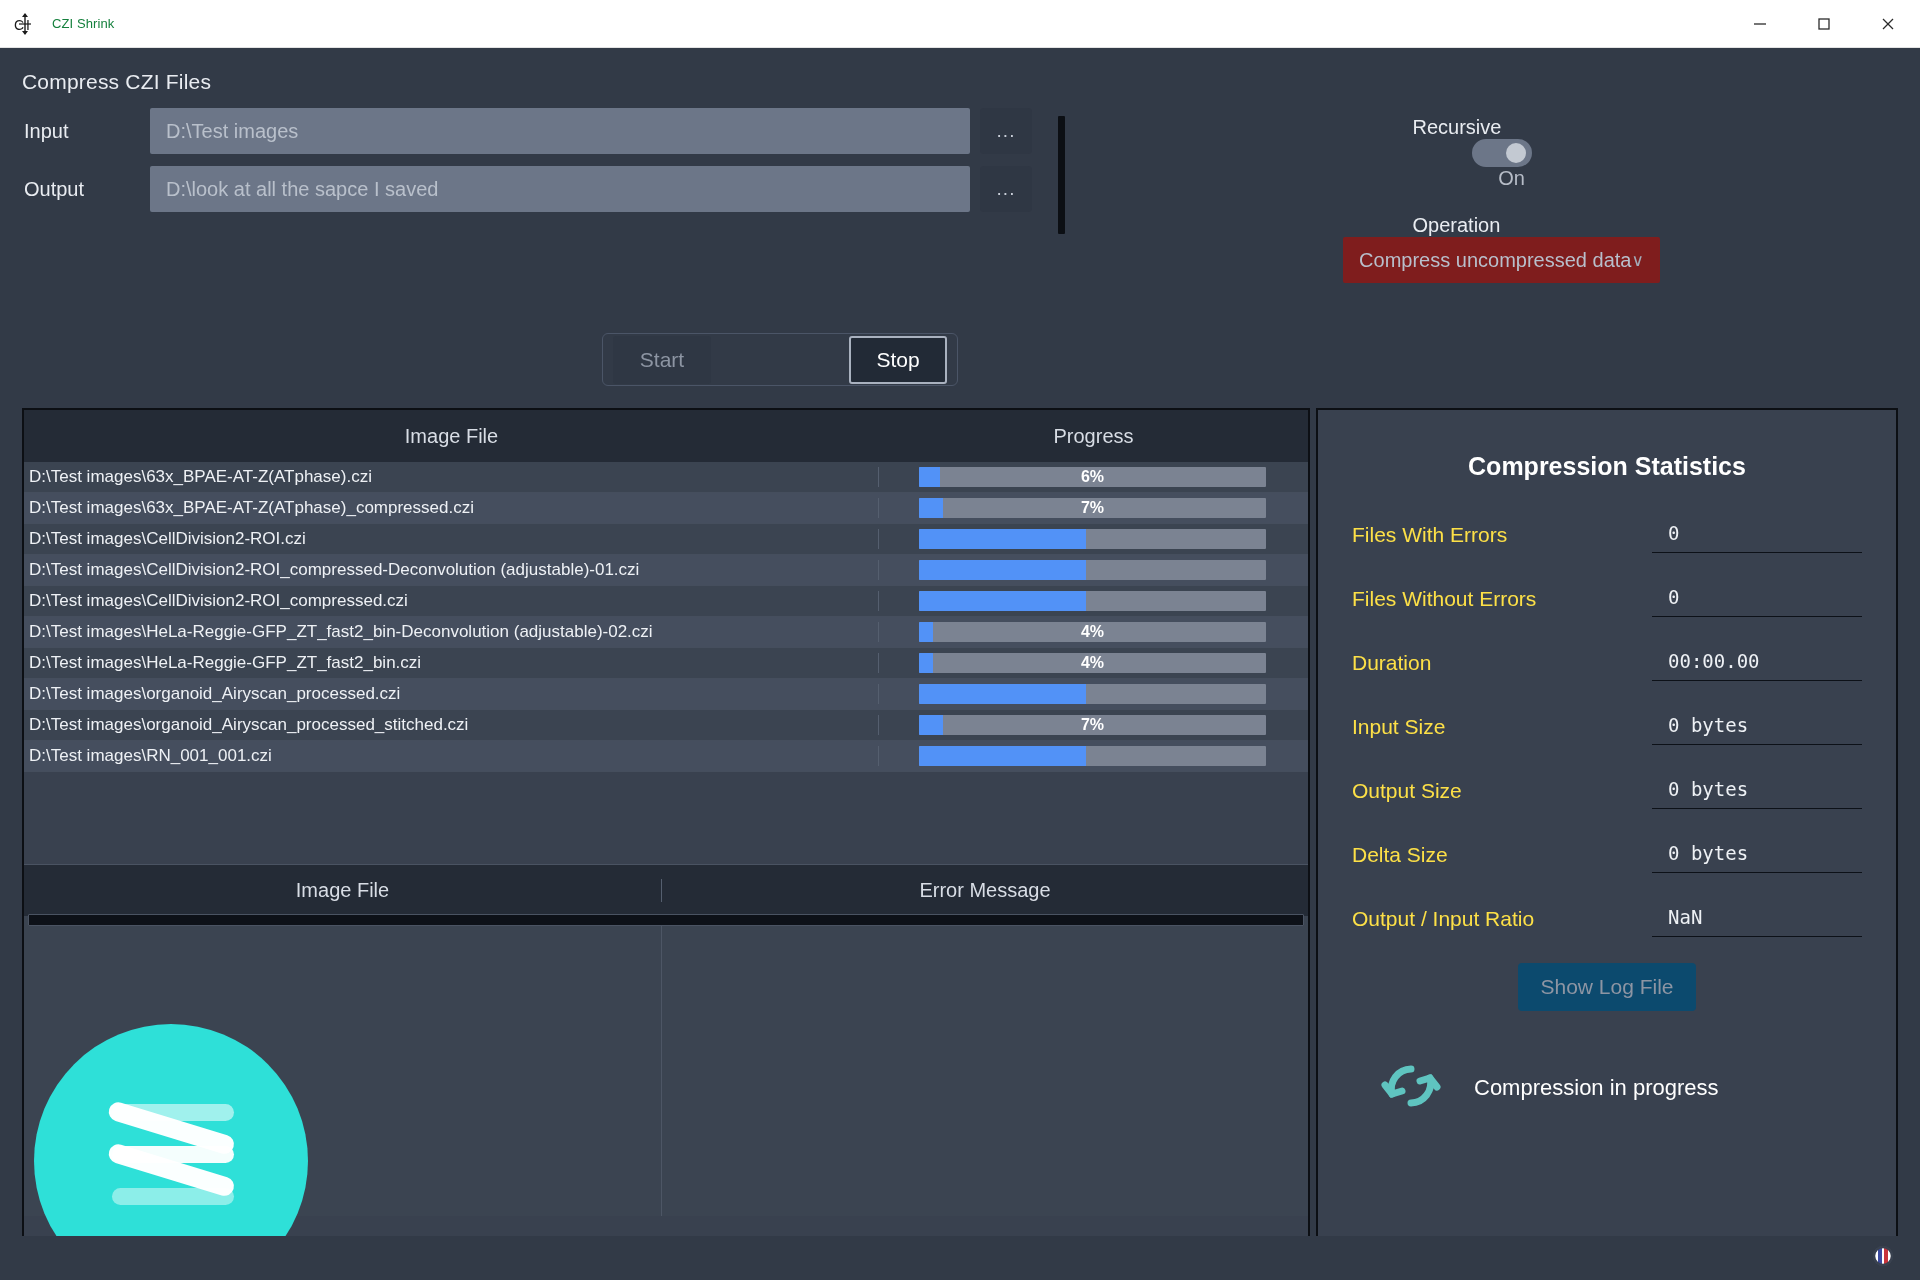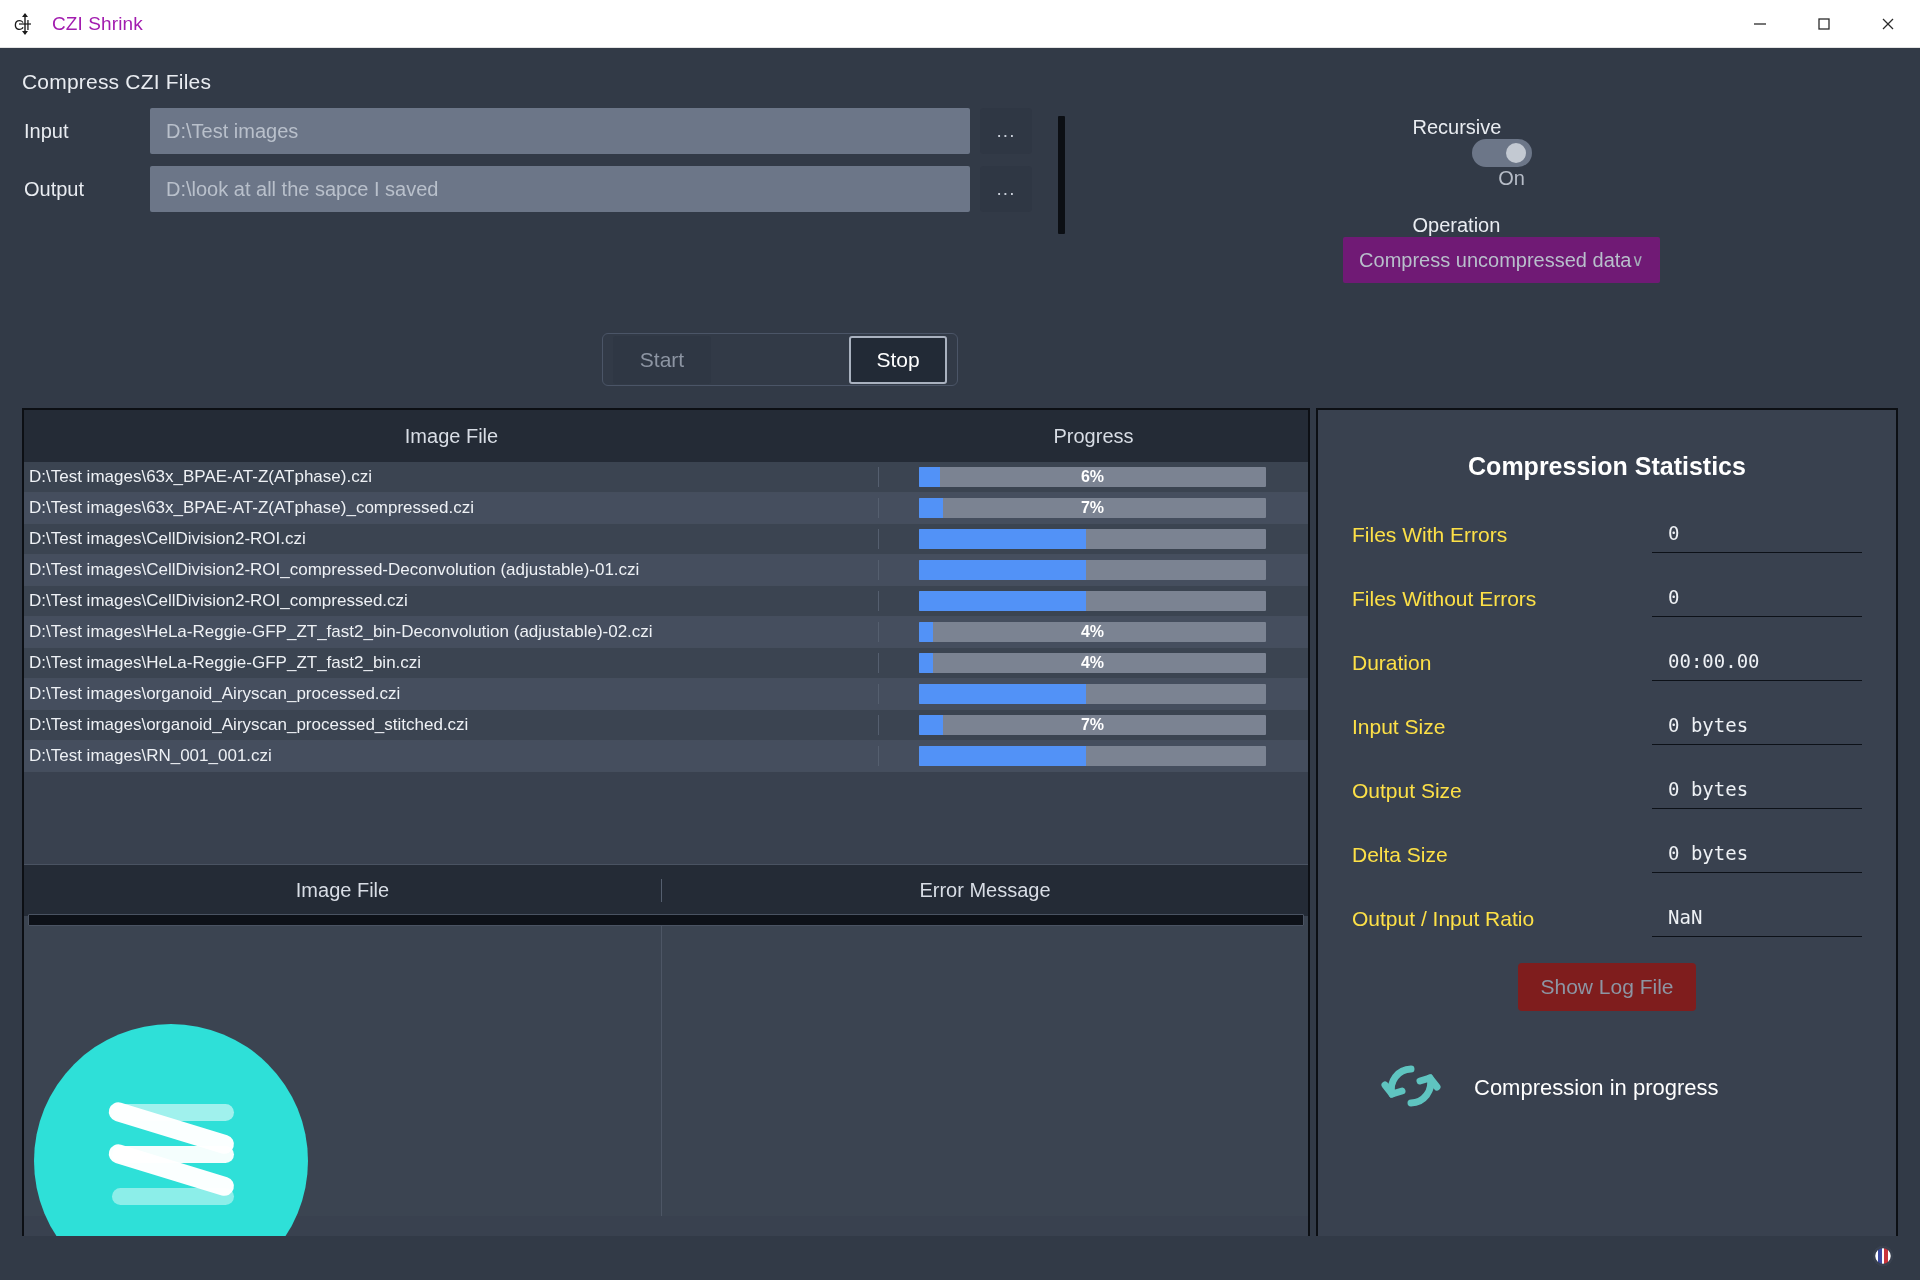--- a/index.html
+++ b/index.html
@@ -10,21 +10,21 @@
     overflow: hidden;
   }
 
   
   .titlebar {
     height: 48px; background: #ffffff;
     display: flex; align-items: center;
     border-bottom: 1px solid #e3e3e3;
   }
   .tb-icon { width: 26px; height: 26px; margin-left: 14px; position: relative; flex: 0 0 auto; }
-  .tb-title { font-size: 19px; color: #a21caf; margin-left: 12px; letter-spacing: .1px; }
+  .tb-title { font-size: 13px; color: #15803d; margin-left: 12px; letter-spacing: .1px; }
   .tb-spacer { flex: 1 1 auto; }
   .wbtn {
     width: 64px; height: 47px; display: flex; align-items: center; justify-content: center;
     color: #2b2b2b;
   }
 
   
   .app {
     height: 1232px; background: #323a47;
     padding: 0 22px; position: relative;
@@ -60,21 +60,21 @@
   .toggle {
     width: 60px; height: 28px; background: #6c7688; border-radius: 14px;
     position: relative; cursor: pointer; flex: 0 0 auto;
   }
   .toggle .knob {
     position: absolute; top: 4px; left: 34px; width: 20px; height: 20px;
     border-radius: 50%; background: #c3c9d2;
   }
   .toggle-state { margin-left: 20px; font-size: 20px; color: #b6bcc7; }
   .select {
-    flex: 1 1 auto; height: 46px; background: #701a75; border-radius: 2px;
+    flex: 1 1 auto; height: 46px; background: #7f1d1d; border-radius: 2px;
     display: flex; align-items: center; padding: 0 16px; cursor: pointer;
     position: relative; max-width: 640px;
   }
   .select-val { font-size: 20px; color: #b8bfcb; flex: 1 1 auto; }
   .chev { color: #a3abb8; font-size: 17px; }
 
   
   .runbar {
     margin: 26px 0 0 580px; width: 356px; height: 53px;
     border: 1px solid #4b5musicians; border: 1px solid #4b5567; border-radius: 6px;
@@ -153,21 +153,21 @@
     text-align: center; font-size: 25px; color: #ffffff; font-weight: bold;
     margin: 16px 0 34px 0;
   }
   .srow { display: flex; align-items: flex-end; margin-bottom: 26px; }
   .slabel { width: 300px; font-size: 21px; color: #fde047; padding-bottom: 6px; margin-top: 8px; }
   .svalbox { flex: 1 1 auto; border-bottom: 1px solid #0d1118; padding: 0 0 8px 16px; }
   .sval { font-size: 19px; color: #eef1f5; font-family: "DejaVu Sans Mono", monospace; }
 
   .logbtn {
     display: block; margin: 14px auto 0 auto; padding: 12px 22px;
-    background: #7f1d1d; border: none; border-radius: 4px;
+    background: #0c4a6e; border: none; border-radius: 4px;
     color: #8d95a3; font-size: 21px; font-family: "Liberation Sans", sans-serif; cursor: default;
   }
   .status-row { display: flex; align-items: center; margin-top: 46px; padding-left: 28px; }
   .status-text { font-size: 22px; color: #ffffff; margin-left: 32px; }
 
   
   .statusbar {
     position: absolute; left: 0; right: 0; bottom: 0; height: 44px;
     background: #323a47; display: flex; align-items: center; justify-content: flex-end;
     padding-right: 26px;

